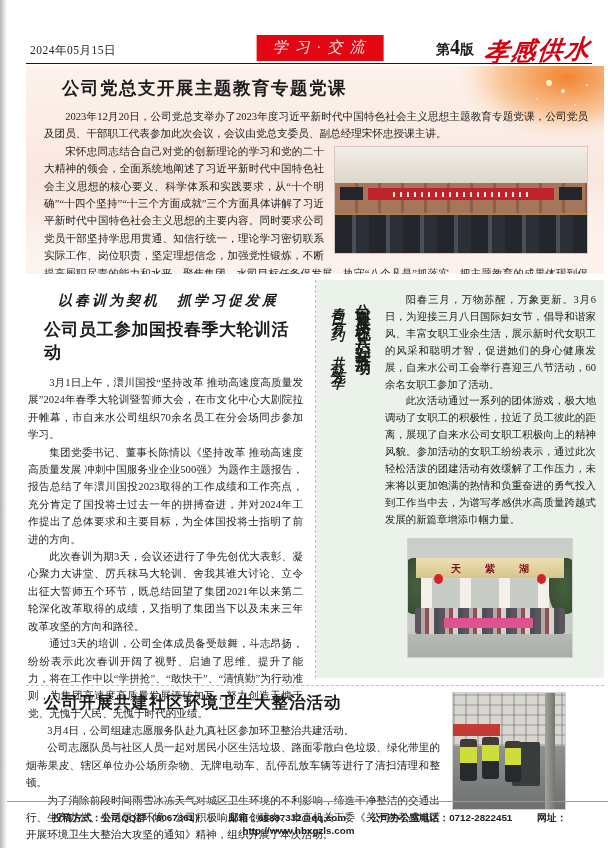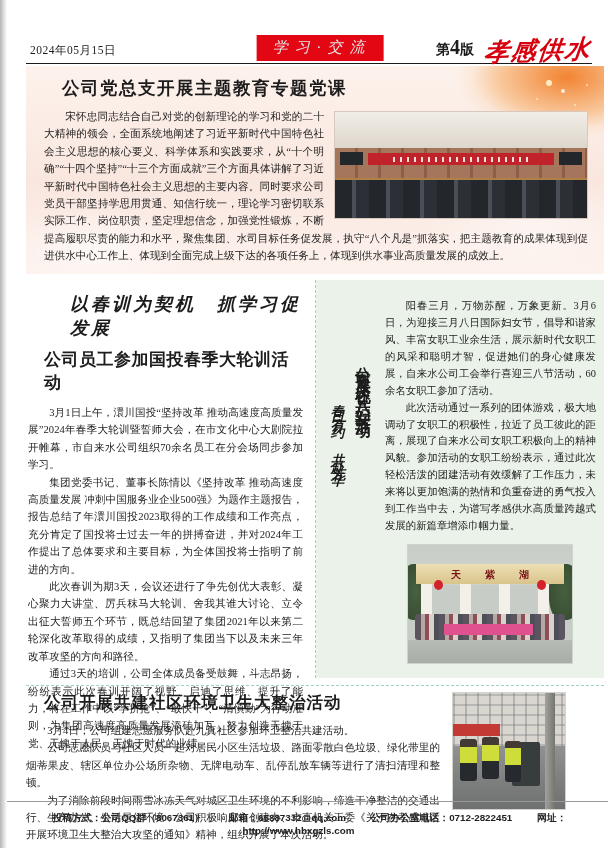--- a/index.html
+++ b/index.html
@@ -47,24 +47,24 @@
   .pm-banner{position:absolute;top:39%;left:13%;right:13%;height:11%;background:#c02329;
         background-image:repeating-linear-gradient(90deg,transparent 0 5px,rgba(255,255,255,.85) 5px 7px);background-size:78% 45%;background-repeat:no-repeat;background-position:50% 55%;}
   .pm-chairs{position:absolute;bottom:0;left:0;right:0;height:36%;
         background:
           repeating-linear-gradient(90deg,#23262b 0 17px,#4a4f57 17px 21px,#2c3036 21px 34px);}
   .pm-table{position:absolute;bottom:33%;left:0;right:0;height:5%;background:#b08147;}
 
   
   .mid{display:flex;margin:6px 0 0 26px;width:578px;height:398px;box-sizing:border-box;}
   .col-left{width:290px;box-sizing:border-box;padding:10px 12px 0 2px;border-right:1px dashed #9fd0c5;}
-  .a2-kicker{margin:2px 0 8px 42px;font-weight:bold;font-style:italic;font-size:18px;letter-spacing:3px;}
+  .a2-kicker{margin:2px 0 8px 30px;font-weight:bold;font-style:italic;font-size:14px;letter-spacing:3px;}
   .a2-title{margin:0 0 10px 16px;font-family:"Liberation Sans","DejaVu Sans",sans-serif;font-weight:bold;
         font-size:17px;letter-spacing:.5px;}
-  .col-right{flex:1;background:#eaf2ea;box-sizing:border-box;padding:12px 8px 8px 10px;display:flex;align-items:center;}
+  .col-right{flex:1;background:#eaf2ea;box-sizing:border-box;padding:12px 8px 8px 10px;display:flex;align-items:flex-start;}
   .a3-kicker{writing-mode:vertical-rl;font-weight:bold;font-style:italic;font-size:13.5px;
         letter-spacing:7px;height:180px;margin:4px 0 0 2px;}
   .a3-title{writing-mode:vertical-rl;font-family:"Liberation Sans","DejaVu Sans",sans-serif;font-weight:bold;
         font-size:15.5px;letter-spacing:4px;height:252px;margin:0 6px 0 6px;}
   .a3-content{flex:1;margin-left:6px;}
   .a3-body p{font-size:10.4px;line-height:16.9px;}
 
   .photo-gate{width:164px;height:118px;margin:9px 0 0 22px;position:relative;overflow:hidden;
         border:1px solid #ccd6ca;background:#c8ccc7;}
   .pg-sky{position:absolute;top:0;left:0;right:0;height:34%;background:linear-gradient(180deg,#c9cdc8,#cfd3ce);}
@@ -117,20 +117,21 @@
     <span class="section-box">学习·交流</span>
     <span class="edition"><span>第</span><span class="num">4</span><span>版</span></span>
     <span class="masthead">孝感供水</span>
   </div>
 
   <div class="article1">
     <div class="party-glow"></div>
     <div class="party-dots"></div>
     <div class="a1-title">公司党总支开展主题教育专题党课</div>
     <div class="a1-body">
+      <p>2023年12月20日，公司党总支举办了2023年度习近平新时代中国特色社会主义思想主题教育专题党课，公司党员及团员、干部职工代表参加此次会议，会议由党总支委员、副总经理宋怀忠授课主讲。</p>
       <div class="photo-meeting">
         <div class="pm-ceiling"></div>
         <div class="pm-wall"></div>
         <div class="pm-screen-l"></div>
         <div class="pm-screen-r"></div>
         <div class="pm-banner"></div>
         <div class="pm-table"></div>
         <div class="pm-chairs"></div>
       </div>
       <p>宋怀忠同志结合自己对党的创新理论的学习和党的二十大精神的领会，全面系统地阐述了习近平新时代中国特色社会主义思想的核心要义、科学体系和实践要求，从“十个明确”“十四个坚持”“十三个方面成就”三个方面具体讲解了习近平新时代中国特色社会主义思想的主要内容。同时要求公司党员干部坚持学思用贯通、知信行统一，理论学习密切联系实际工作、岗位职责，坚定理想信念，加强党性锻炼，不断提高履职尽责的能力和水平，聚焦集团、水司目标任务促发展，执守“八个凡是”抓落实，把主题教育的成果体现到促进供水中心工作上、体现到全面完成上级下达的各项任务上，体现到供水事业高质量发展的成效上。</p>

